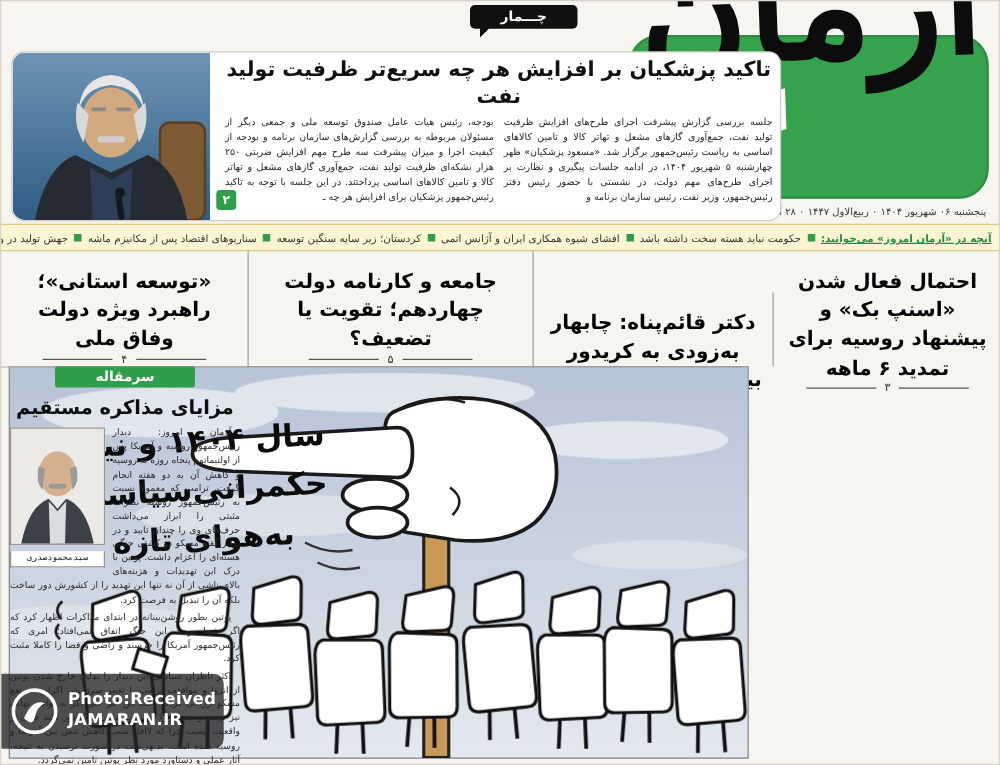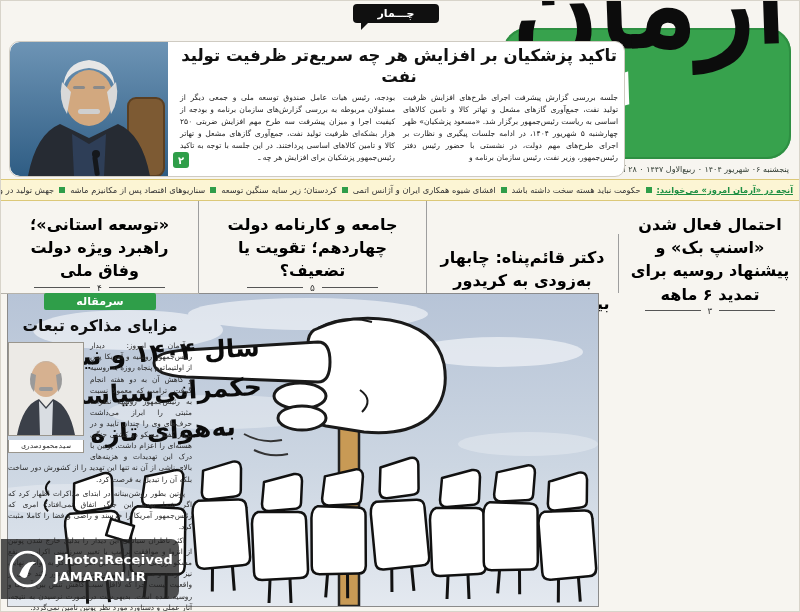--- a/index.html
+++ b/index.html
@@ -14,21 +14,21 @@
     background:#37a24d;border-radius:24px;box-shadow:inset 0 0 0 2px #2e8f42;}
   .logo-title{position:absolute;right:12px;top:-58px;font-size:118px;line-height:1.05;
     font-weight:bold;color:#0c0c0c;transform:rotate(-2deg);
     font-family:"DejaVu Serif","Liberation Serif",serif;white-space:nowrap;}
   .logo-script{position:absolute;left:34px;bottom:34px;color:#fff;font-size:40px;
     font-weight:bold;font-style:italic;transform:rotate(-16deg);}
   .logo-tagline{position:absolute;left:18px;bottom:10px;color:#eafbea;font-size:9px;
     transform:rotate(-14deg);white-space:nowrap;}
   .dateline{position:absolute;right:10px;top:164px;width:262px;font-size:8px;
     color:#2f3a30;text-align:center;white-space:nowrap;overflow:hidden;}
-  .kicker-bubble{position:absolute;left:352px;top:3px;width:86px;height:19px;background:#101010;
+  .kicker-bubble{position:absolute;left:375px;top:3px;width:86px;height:19px;background:#101010;
     border-radius:4px;color:#fff;font-size:11px;font-weight:bold;display:flex;
     align-items:center;justify-content:center;letter-spacing:1px;}
   .kicker-bubble::after{content:"";position:absolute;left:8px;bottom:-7px;
     border:5px solid transparent;border-top-color:#101010;border-left-color:#101010;}
   
   .lead-story{position:absolute;left:8px;top:40px;width:616px;height:136px;background:#fff;
     border:1px solid #cfcbc2;border-radius:10px;box-sizing:border-box;overflow:hidden;}
   .lead-photo{position:absolute;left:0;top:0;width:158px;height:100%;overflow:hidden;
     border-radius:10px 0 0 10px;}
   .lead-photo svg{display:block;}
@@ -269,21 +269,21 @@
       <div>سال ۱۴۰۴ و نیاز</div>
       <div>حکمرانی‌سیاسی</div>
       <div>به‌هوای تازه</div>
     </div>
   </div>
 
   <div class="editorial">
     <div class="ed-label-row">
       <span class="ed-label">سرمقاله</span>
     </div>
-    <div class="ed-title">مزایای مذاکره تبعات</div>
+    <div class="ed-title">مزایای مذاکره مستقیم</div>
     <div class="ed-body">
       <div class="ed-photo-wrap">
         <svg class="ed-photo" width="74" height="92" viewBox="0 0 74 92">
           <rect width="74" height="92" fill="#eceae6"></rect>
           <path d="M8,92 Q14,62 30,56 L37,64 L44,56 Q60,62 66,92 Z" fill="#3b4049"></path>
           <path d="M30,58 L37,66 L44,58 L43,92 L31,92 Z" fill="#d9dde2"></path>
           <ellipse cx="37" cy="36" rx="15" ry="18" fill="#d6b190"></ellipse>
           <path d="M22,30 q-3,12 3,19 l2,-17 Z" fill="#9a9a9a"></path>
           <path d="M52,30 q3,12 -3,19 l-2,-17 Z" fill="#9a9a9a"></path>
           <path d="M24,24 Q37,13 50,24 Q44,19 37,19 Q30,19 24,24 Z" fill="#b5b5b5"></path>

